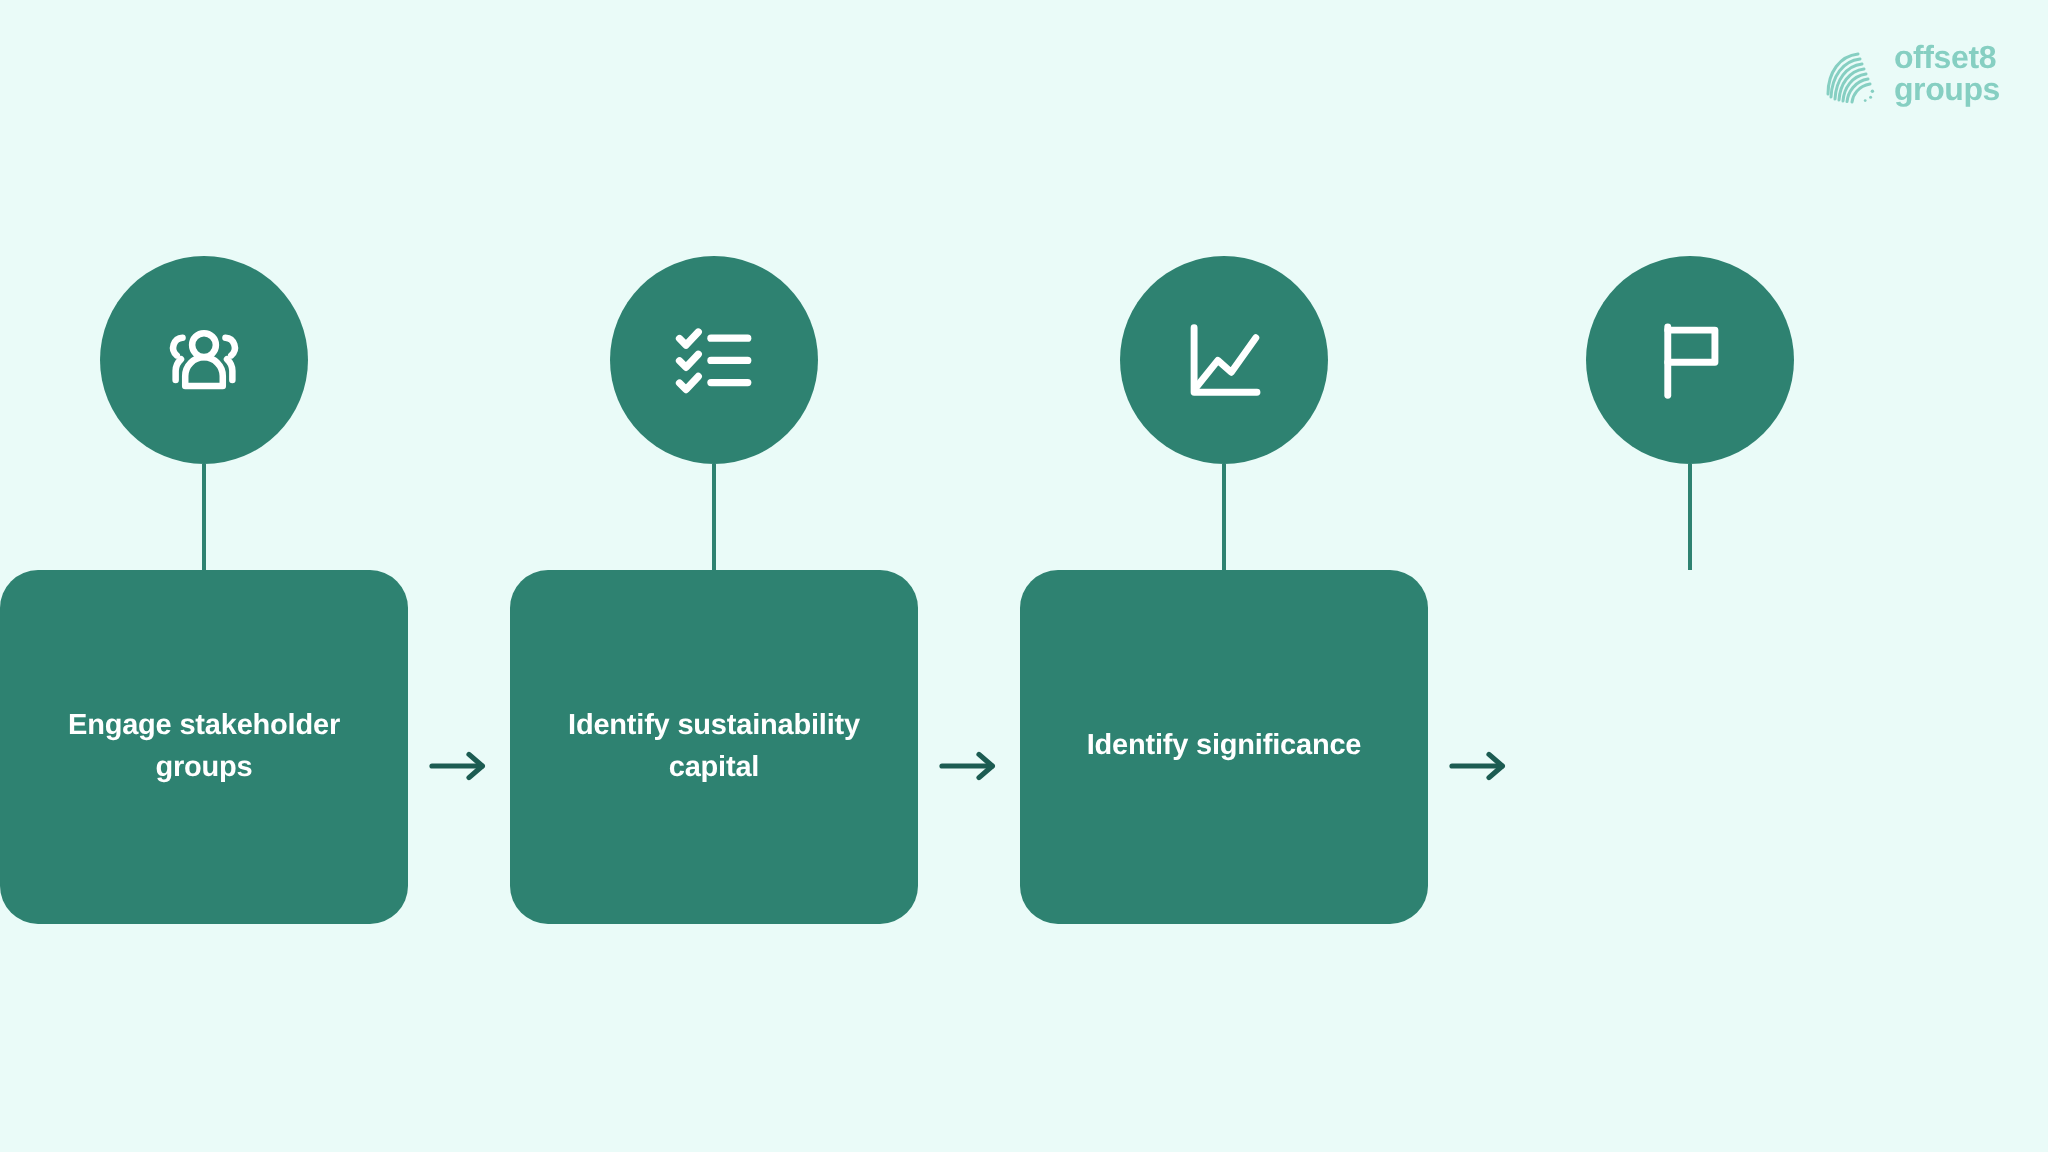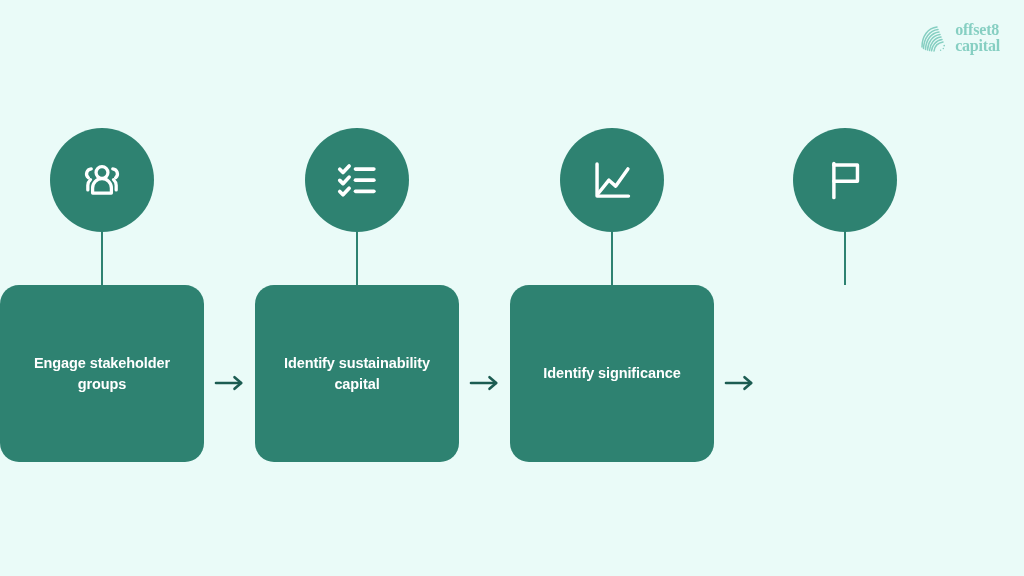--- a/index.html
+++ b/index.html
@@ -16,21 +16,20 @@
   }
 
   
   .brand {
     position: absolute;
     top: 22px;
     right: 24px;
     display: flex;
     align-items: center;
     gap: 7px;
-    font-family: Liberation Serif, serif;
   }
   .brand-mark {
     width: 30px;
     height: 30px;
     display: block;
   }
   .brand-text {
     display: flex;
     flex-direction: column;
     line-height: 1.02;
@@ -133,21 +132,21 @@
       <path d="M11.5 27.5 C12 21 16 15 23 14"></path>
       <path d="M13.5 27.8 C14 23 17.5 17.5 24 16.5"></path>
       <path d="M16 28 C16.5 24.5 19 20 25 19"></path>
       <circle cx="26.2" cy="22.6" r="0.85" stroke="none" fill="#86cfc2"></circle>
       <circle cx="25.3" cy="25.6" r="0.75" stroke="none" fill="#86cfc2"></circle>
       <circle cx="22.6" cy="27.3" r="0.7" stroke="none" fill="#86cfc2"></circle>
     </svg>
   </span>
   <span class="brand-text">
     <span class="brand-line">offset8</span>
-    <span class="brand-line">capital</span>
+    <span class="brand-line">groups</span>
   </span>
 </div>
 
 <div class="flow">
 
   <div class="step">
     <div class="step-circle">
       <span>
         <svg viewBox="0 0 24 24" fill="none" stroke="#ffffff" stroke-width="1.7" stroke-linecap="round" stroke-linejoin="round">
           <circle cx="12" cy="8.1" r="3.1"></circle>

